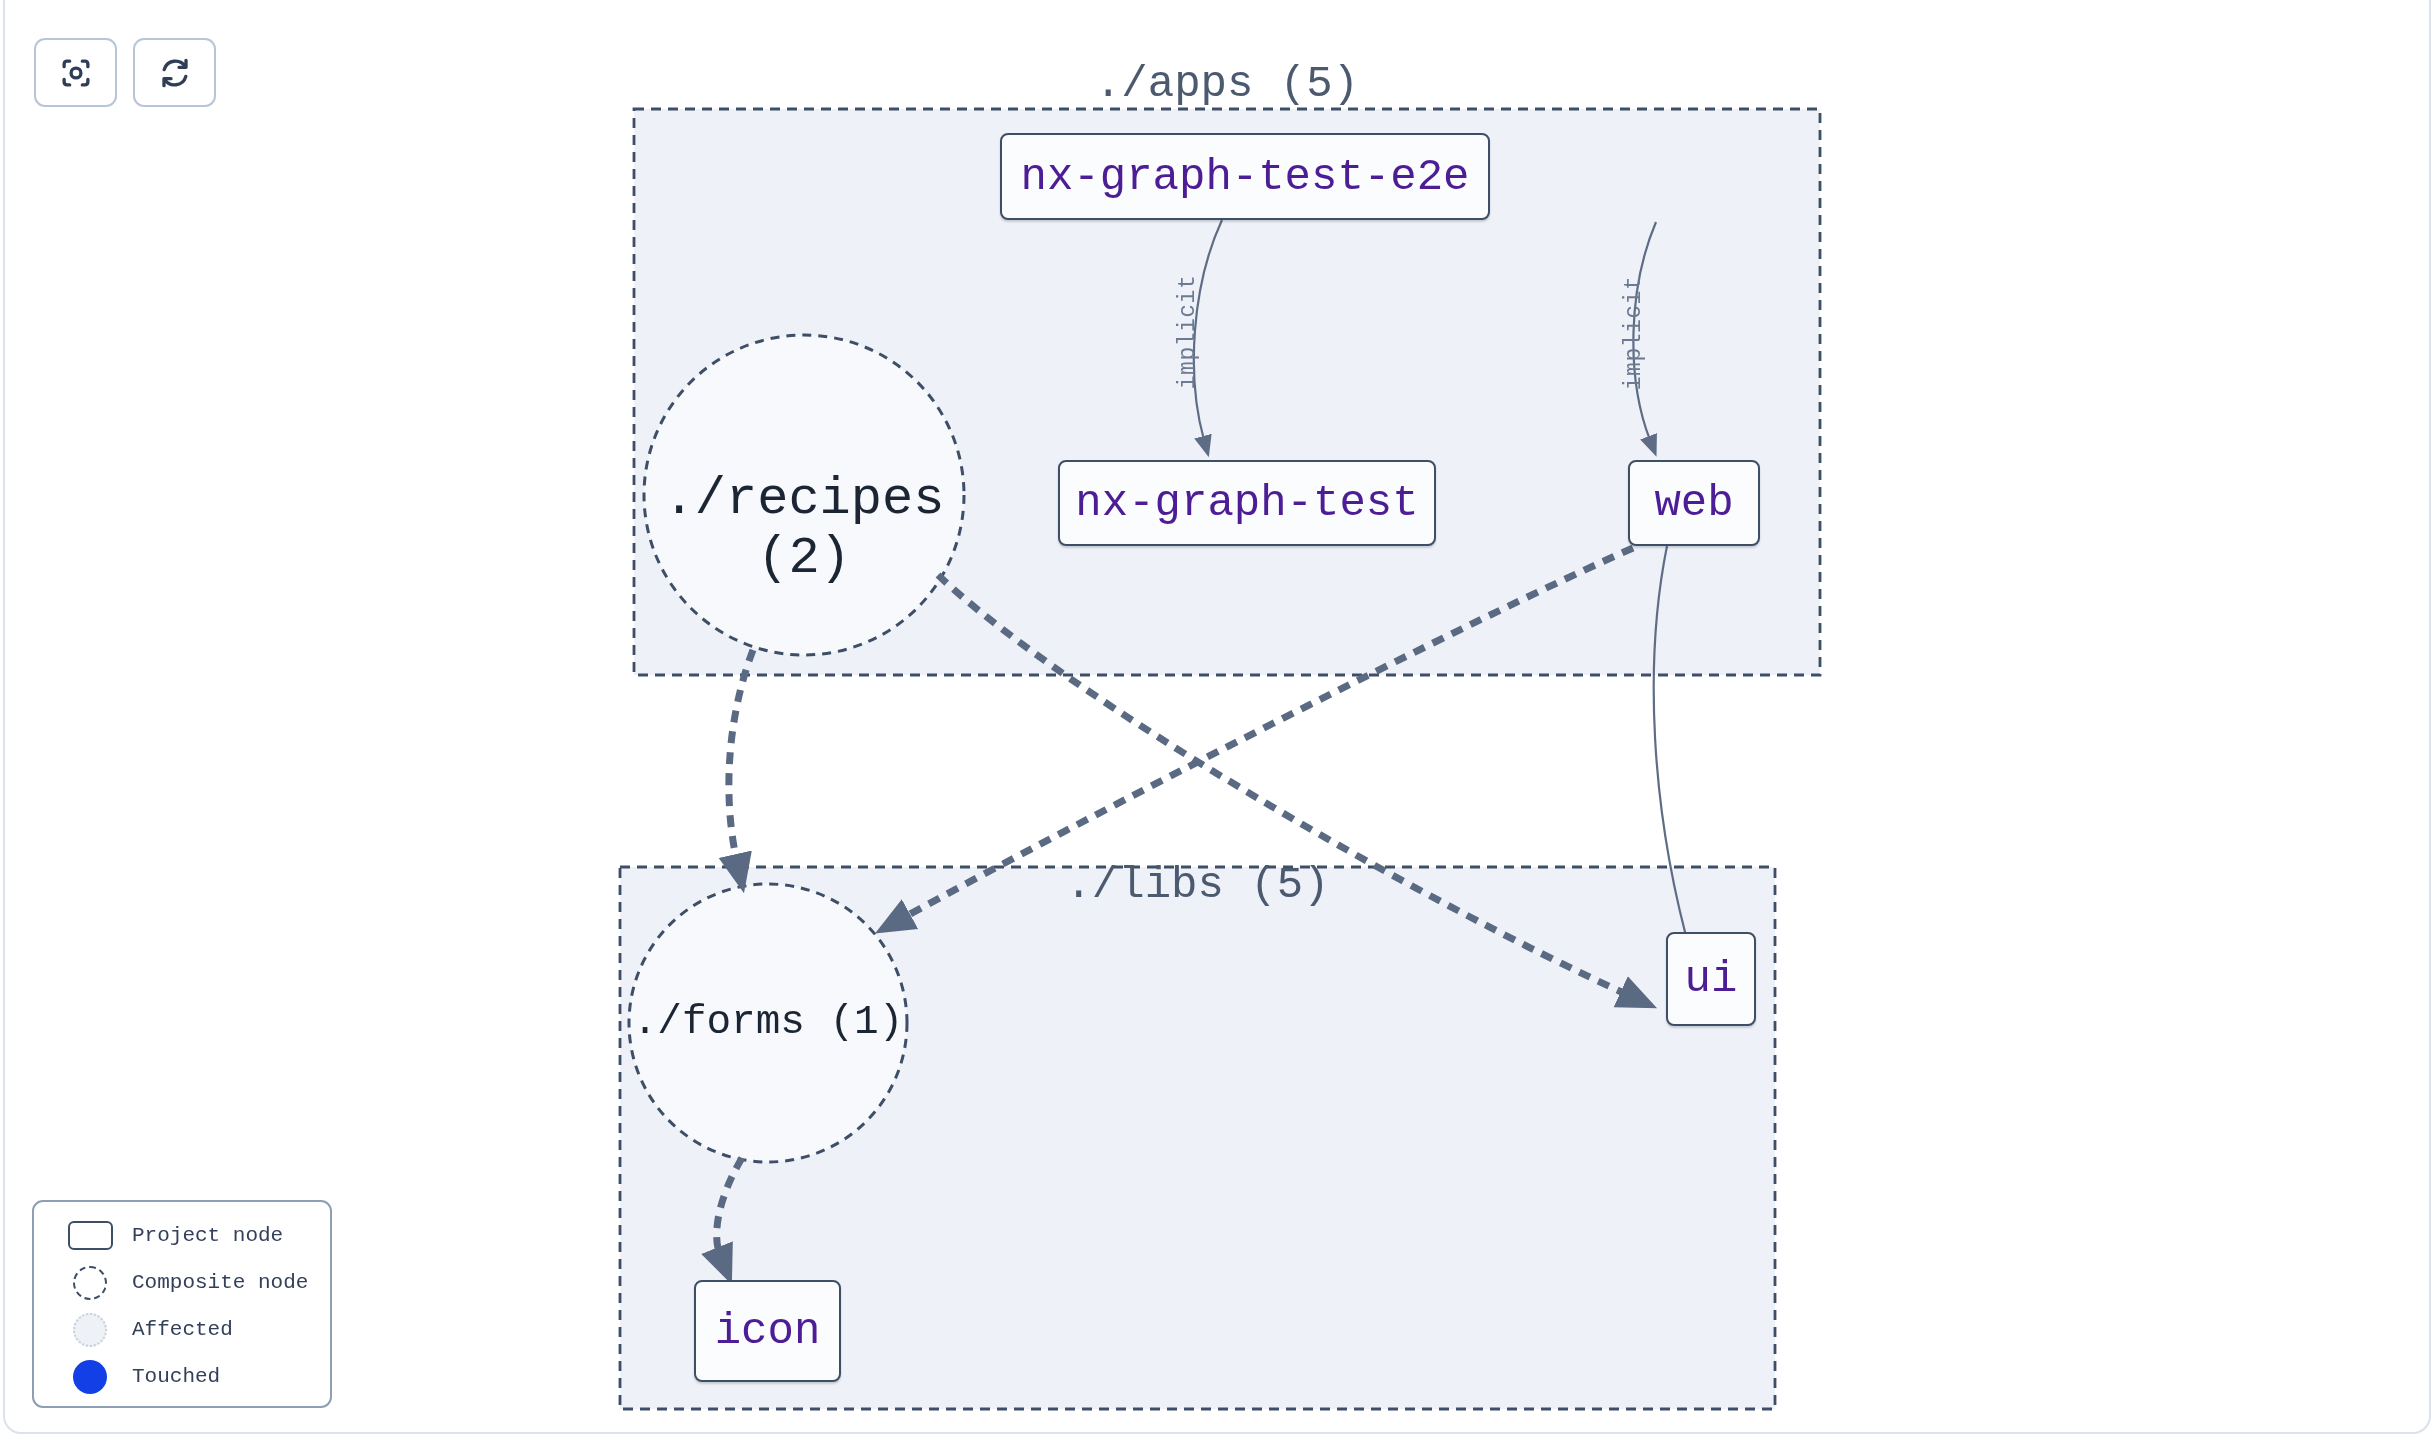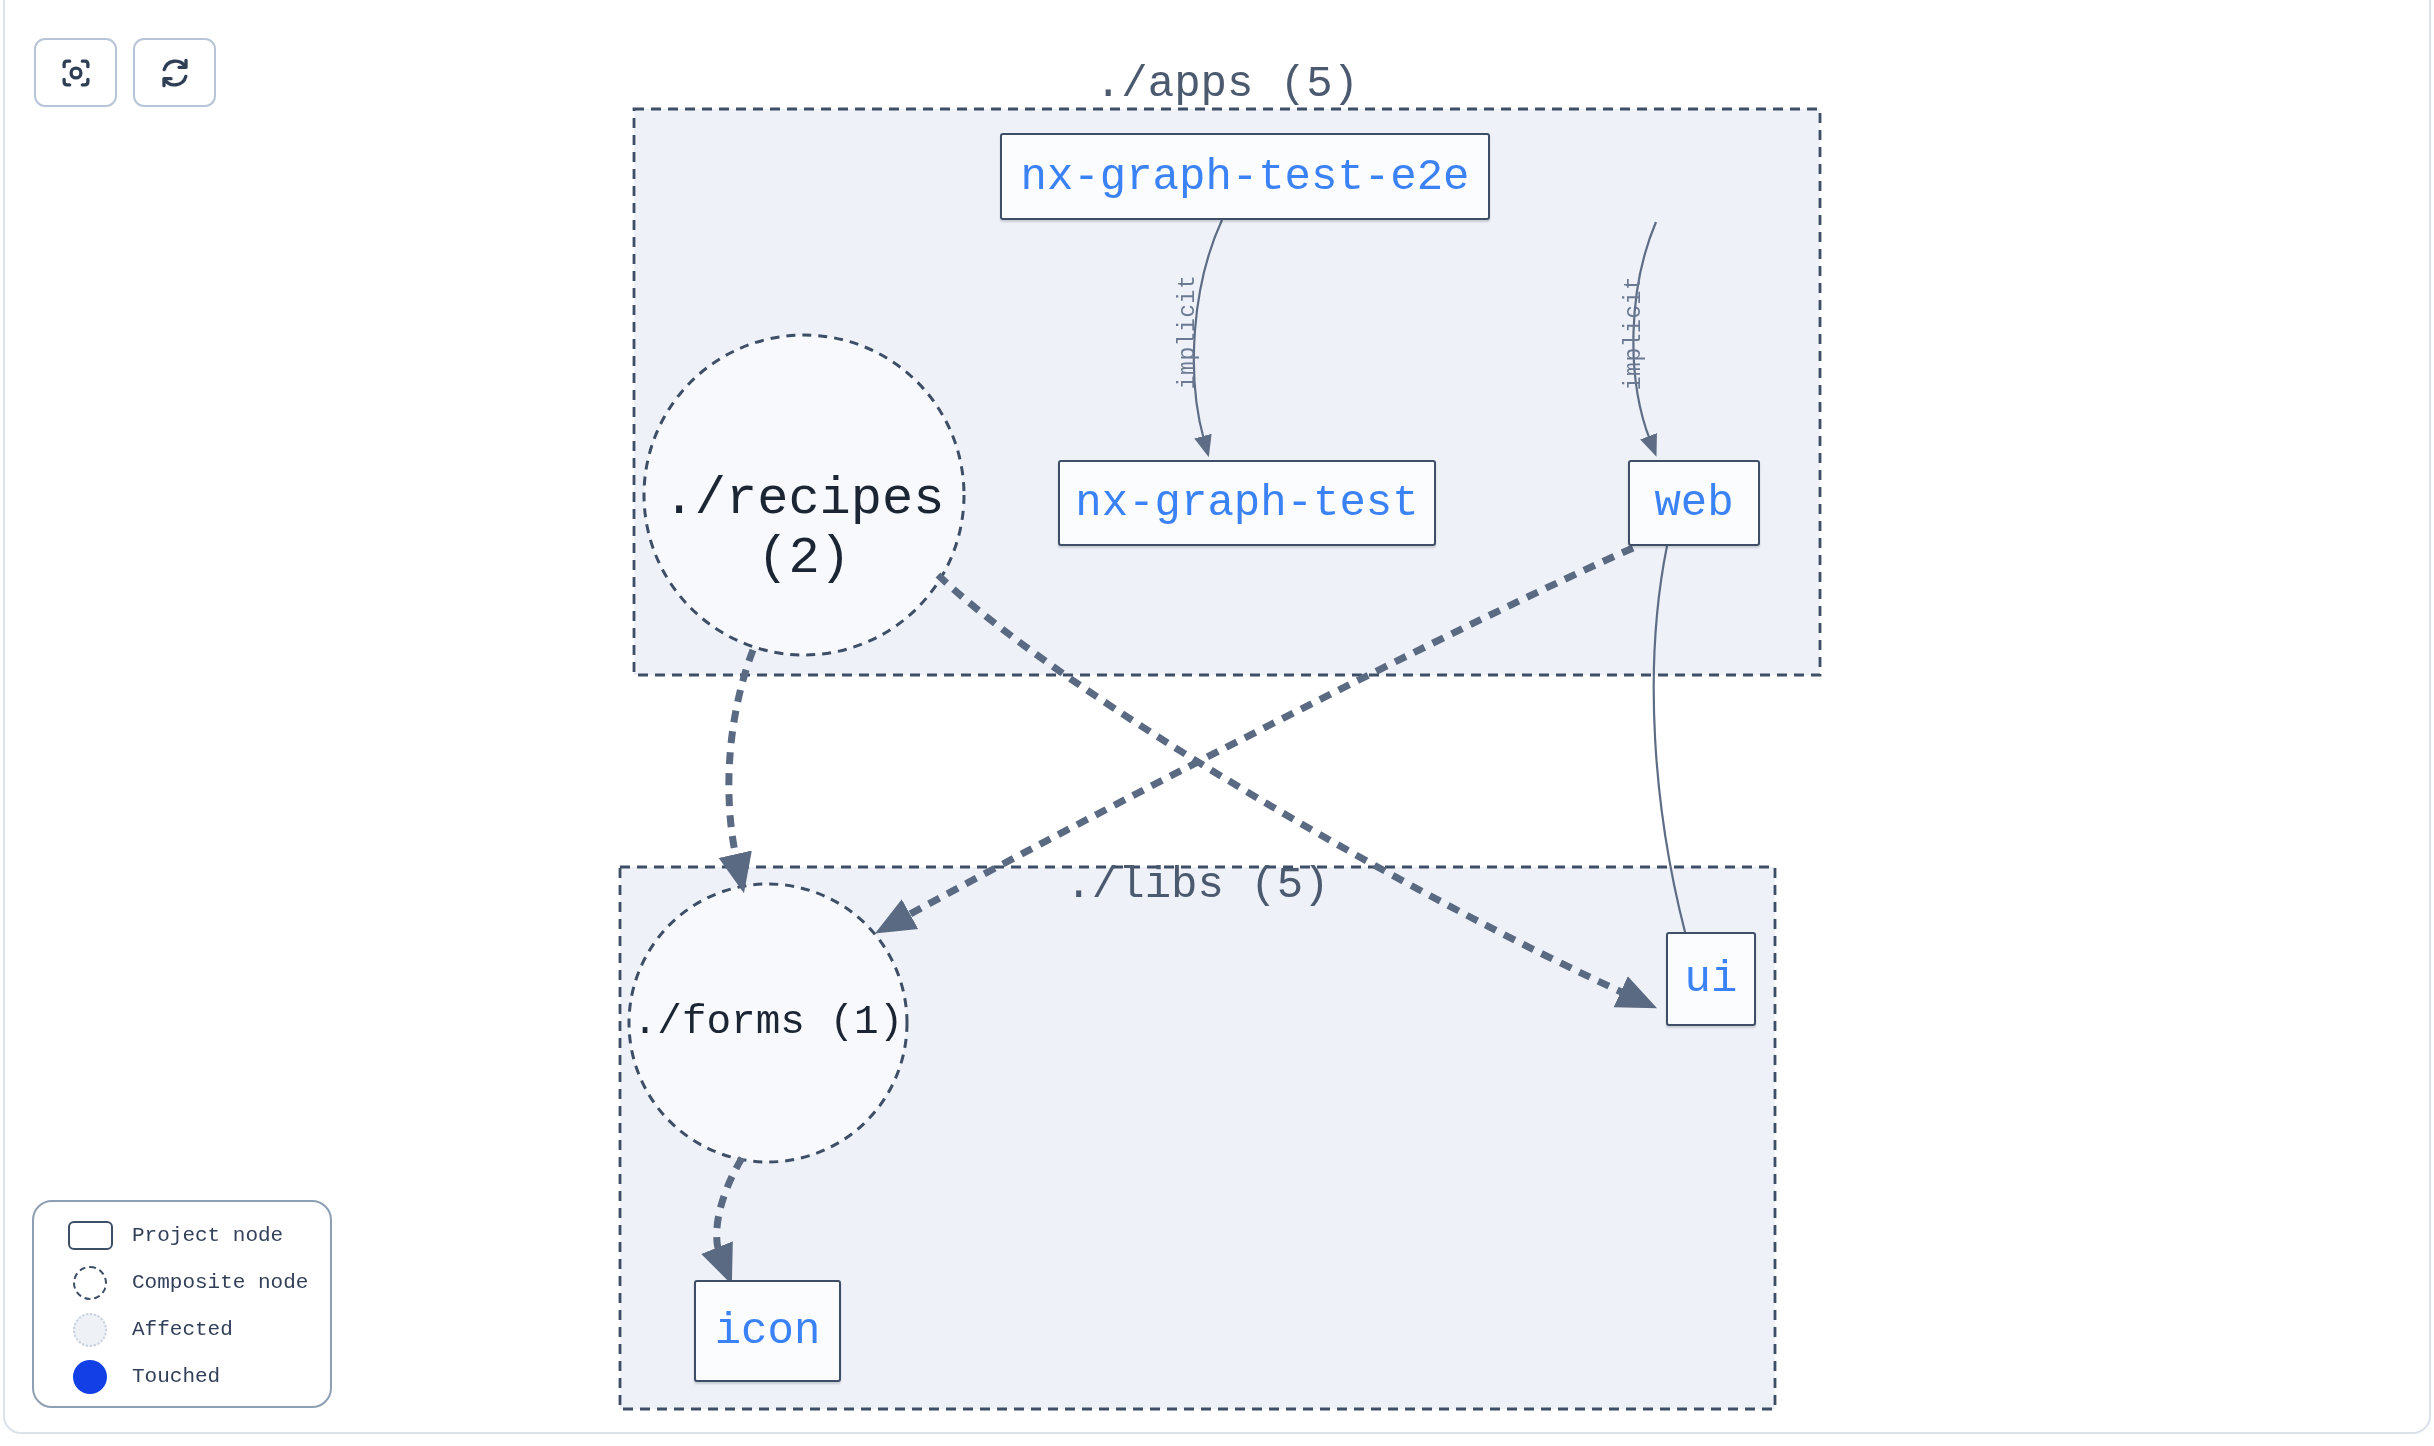--- a/index.html
+++ b/index.html
@@ -12,40 +12,40 @@
     position:absolute;left:3px;right:3px;top:-40px;bottom:12px;
     border:2px solid #dbe2ea;border-radius:18px;pointer-events:none;
   }
   svg.graph{position:absolute;left:0;top:0;}
   .group-label{
     position:absolute;text-align:center;font-size:44px;color:#4c5a70;
     height:54px;line-height:54px;
   }
   .node{
     position:absolute;display:flex;align-items:center;justify-content:center;
-    background:#fbfcfe;border:2.5px solid #3d4e66;border-radius:3px;
-    font-size:44px;color:#3b82f6;box-shadow:0 2px 2px rgba(30,41,59,.18);
+    background:#fbfcfe;border:2.5px solid #3d4e66;border-radius:8px;
+    font-size:44px;color:#4c1d95;box-shadow:0 2px 2px rgba(30,41,59,.18);
     box-sizing:border-box;
   }
   .composite-label{
     position:absolute;text-align:center;font-size:52px;color:#1b2534;
   }
   .edge-label{
     position:absolute;transform:translate(-50%,-50%) rotate(-90deg);
     font-size:23px;color:#6b7a92;letter-spacing:.5px;white-space:nowrap;
   }
   .toolbar-btn{
     position:absolute;width:83px;height:69px;background:#ffffff;
     border:2px solid #b8c5d8;border-radius:11px;box-sizing:border-box;
     display:flex;align-items:center;justify-content:center;padding:0;cursor:pointer;
   }
   .legend{
     position:absolute;left:32px;top:1200px;width:300px;height:208px;
     background:#ffffff;border:2px solid #8aa9c2;border-color:#8e9fb4;
-    border-radius:20px;box-sizing:border-box;padding:10px 0 0 26px;
+    border-radius:11px;box-sizing:border-box;padding:10px 0 0 26px;
   }
   .legend-row{display:flex;align-items:center;height:47px;}
   .legend-swatch-col{width:60px;display:flex;align-items:center;justify-content:center;}
   .legend-label{font-size:21px;color:#33405a;margin-left:12px;}
   .sw-project{width:45px;height:29px;border:2.5px solid #3d4e66;border-radius:6px;background:#fff;box-sizing:border-box;}
   .sw-composite{width:34px;height:34px;border:2.5px dashed #3d4e66;border-radius:50%;background:#fff;box-sizing:border-box;}
   .sw-affected{width:34px;height:34px;border:2px dotted #c7d0dc;border-radius:50%;background:#eef1f6;box-sizing:border-box;}
   .sw-touched{width:34px;height:34px;border-radius:50%;background:#1240e6;}
 </style>
 </head>

